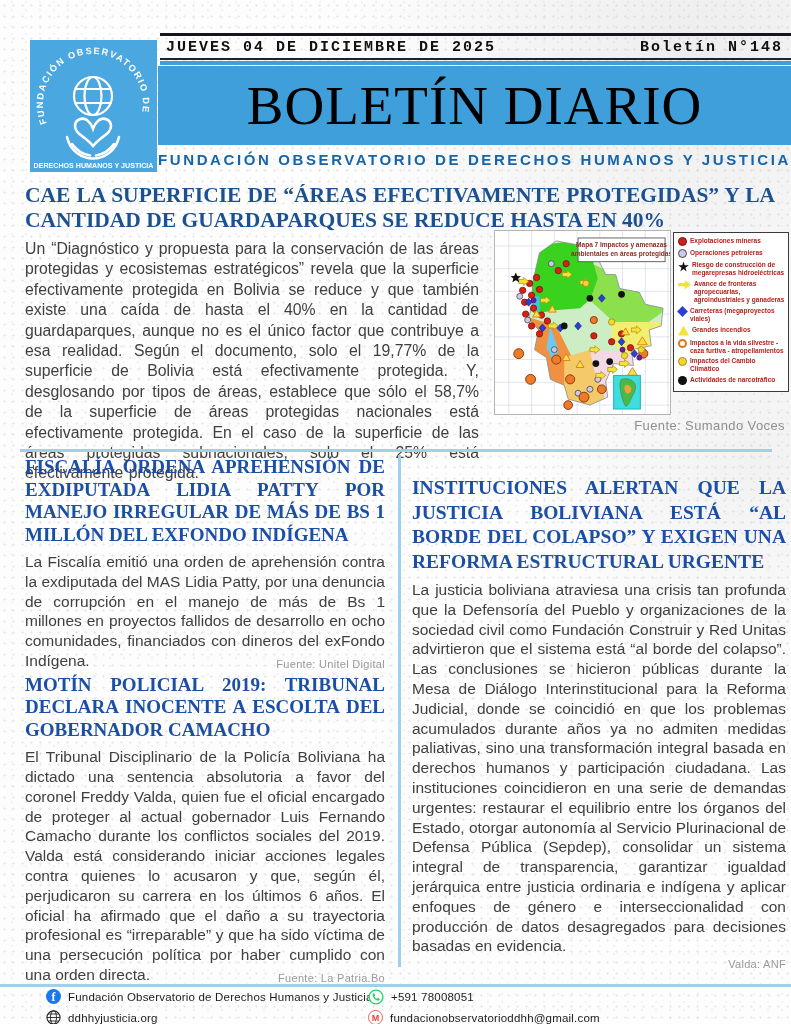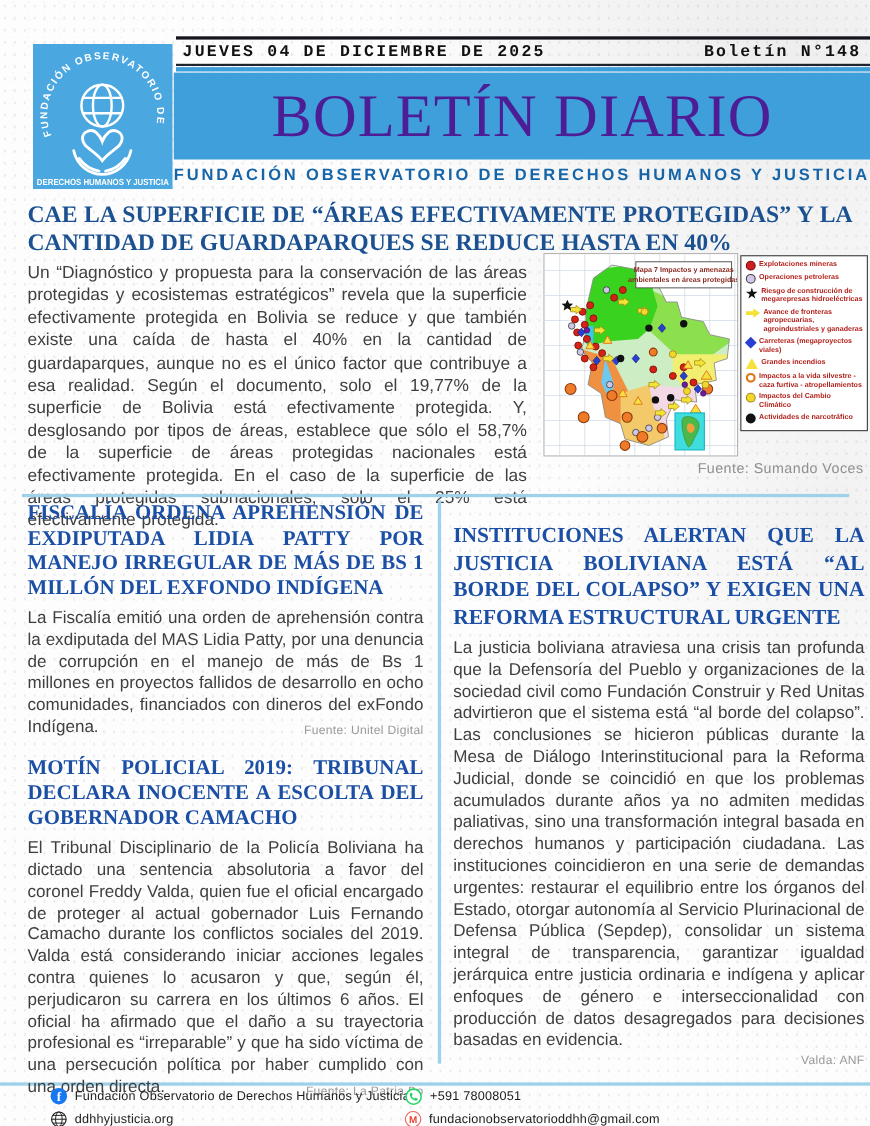--- a/index.html
+++ b/index.html
@@ -25,21 +25,21 @@
     padding:3px 8px 2px 6px; }
   .date-text, .issue-text {
     font-size:15px; font-weight:bold; letter-spacing:2px; color:#111;
     font-family:Liberation Mono, monospace; }
   .date-rule-dark { height:2px; background:#1d2430; }
   .date-rule-blue { height:4px; background:#3f9fda; margin-top:1px; }
 
   .banner { position:absolute; left:158px; right:0; top:66px; height:79px;
     background:#3f9fda; display:flex; align-items:center; justify-content:center; }
   .banner-title { font-family:"Liberation Serif", serif; font-size:55px;
-    color:#4c1d95; letter-spacing:1px; font-weight:normal; line-height:1; }
+    color:#000000; letter-spacing:1px; font-weight:normal; line-height:1; }
 
   .org-subtitle { position:absolute; left:158px; right:0; top:151px; text-align:center;
     font-size:15px; font-weight:bold; letter-spacing:2.6px; color:#1565a8; }
 
   
   .lead-headline { position:absolute; left:25px; top:183px; width:750px;
     font-family:"Liberation Serif", serif; font-weight:bold;
     font-size:21.5px; line-height:25px; color:#1c5191; text-align:justify; }
   .lead-body { position:absolute; left:25px; top:239px; width:454px;
     font-size:15.8px; line-height:20.4px; color:#3f3f3f; text-align:justify;
@@ -81,21 +81,21 @@
     color:#1b4fa5; text-align:justify; }
   .col-left  .art-title { font-size:19px;   line-height:22.5px; }
   .col-right .art-title { font-size:19.5px; line-height:24.5px; }
   .art-body { font-size:15.5px; color:#3f3f3f; text-align:justify; margin-top:6px; }
   .col-left  .art-body { line-height:19.8px; }
   .col-right .art-body { line-height:19.8px; }
   .art-source-inline { position:absolute; right:0; bottom:1px;
     font-size:11px; color:#9a9a9a; letter-spacing:.3px; background:transparent; }
   .art-source-line { text-align:right; font-size:11px; color:#9a9a9a;
     letter-spacing:.3px; margin-top:2px; }
-  .art + .art { margin-top:17px; }
+  .art + .art { margin-top:3px; }
 
   
   .footer { position:absolute; left:0; top:988px; width:791px; }
   .footer-col-left  { position:absolute; left:46px;  top:0; }
   .footer-col-right { position:absolute; left:368px; top:0; }
   .contact-row { display:flex; align-items:center; gap:7px; height:17px; margin-bottom:4px; }
   .contact-text { font-size:11.5px; color:#1c1c1c; letter-spacing:.2px; }
   .ficon { width:15px; height:15px; flex:none; border-radius:50%;
     display:flex; align-items:center; justify-content:center; }
   .ficon-fb { background:#1877f2; color:#fff; font-family:"Liberation Serif", serif;

